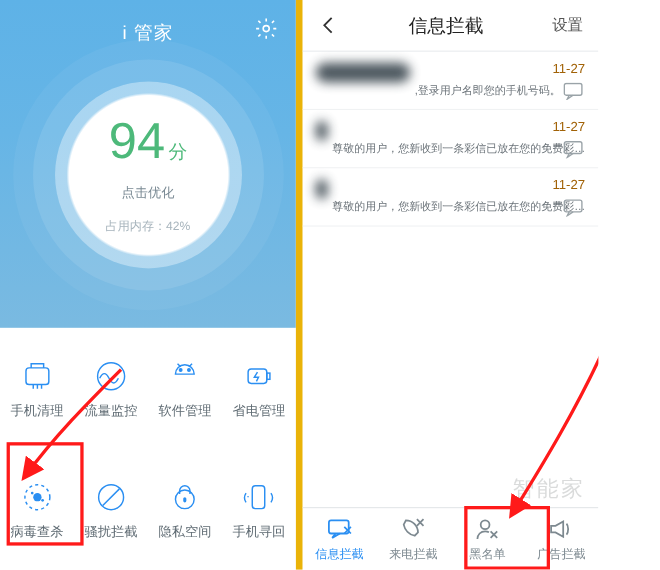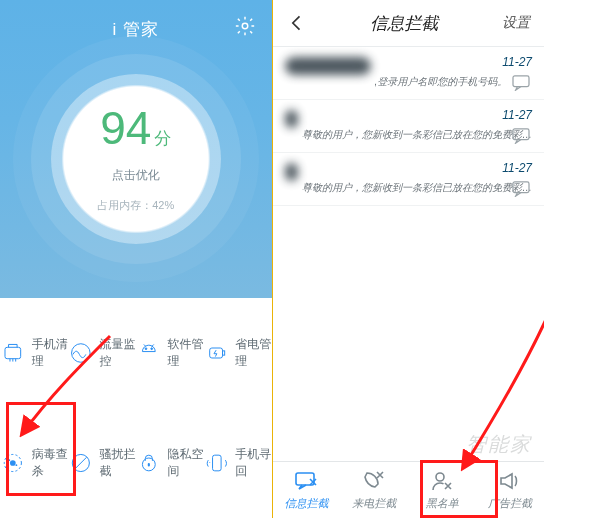--- a/index.html
+++ b/index.html
@@ -12,40 +12,40 @@
   .left .gear svg{width:100%;height:100%;}
   .left .ring{position:absolute;top:74px;left:50%;transform:translateX(-50%);width:170px;height:170px;border-radius:50%;
               background:radial-gradient(circle,#fff 0 60%,rgba(255,255,255,.45) 62% 74%,rgba(255,255,255,.18) 76% 100%);
               box-shadow:0 0 0 20px rgba(255,255,255,.10),0 0 0 38px rgba(255,255,255,.05);
               display:flex;flex-direction:column;align-items:center;justify-content:center;}
   .left .score{color:#4db97a;font-size:46px;font-weight:300;line-height:1;}
   .left .score .unit{font-size:17px;margin-left:3px;}
   .left .hint{color:#7a8a94;font-size:12px;margin-top:16px;}
   .left .mem{color:#a7b4bc;font-size:11px;margin-top:14px;}
   .left .grid{height:220px;display:grid;grid-template-columns:repeat(4,1fr);grid-template-rows:1fr 1fr;}
-  .left .cell{display:flex;flex-direction:row;align-items:center;justify-content:center;gap:6px;}
+  .left .cell{display:flex;flex-direction:column;align-items:center;justify-content:center;gap:6px;}
   .left .cell .ic{width:34px;height:34px;display:flex;align-items:center;justify-content:center;}
   .left .cell .ic svg{width:100%;height:100%;stroke:#2b8ff2;fill:none;stroke-width:1.4;}
   .left .cell .lb{font-size:12px;color:#5f6b73;}
   .left .hl{position:absolute;border:3px solid #ff1a1a;box-sizing:border-box;z-index:5;pointer-events:none;}
   .left .hl.tile{left:6px;top:402px;width:70px;height:94px;}
   .left .arrow1{position:absolute;left:90px;top:406px;width:0;height:0;z-index:6;}
   .left .arrow1 svg{position:absolute;left:-80px;top:-80px;}
   
-  .right{border-left:1px solid #eab308;font-style:italic;}
+  .right{border-left:6px solid #eab308;}
   .right .topbar{height:46px;display:flex;align-items:center;justify-content:space-between;padding:0 14px;border-bottom:1px solid #e9ecee;}
   .right .back{width:20px;height:20px;}
   .right .tb-title{font-size:17px;color:#222;}
   .right .tb-set{font-size:14px;color:#555;}
   .right .msgs{padding:0 0 0 0;}
   .right .msg{display:flex;align-items:flex-start;padding:8px 12px 10px 12px;border-bottom:1px solid #f0f2f3;position:relative;}
   .right .blob{width:86px;height:18px;background:#3e4a52;filter:blur(5px);border-radius:9px;opacity:.92;margin-top:2px;}
   .right .msg .body{flex:1;margin-left:4px;}
   .right .msg .preview{font-size:10px;color:#6b7379;margin-top:20px;white-space:nowrap;overflow:hidden;text-overflow:ellipsis;}
-  .right .msg .ts{position:absolute;right:12px;top:8px;font-size:12px;color:#0c4a6e;}
+  .right .msg .ts{position:absolute;right:12px;top:8px;font-size:12px;color:#a16207;}
   .right .msg .bubble{position:absolute;right:14px;top:28px;width:18px;height:16px;}
   .right .msg .bubble svg{width:100%;height:100%;stroke:#9aa3a8;fill:none;stroke-width:1.4;}
   .right .tabbar{position:absolute;bottom:0;left:0;right:0;height:56px;border-top:1px solid #e3e6e8;display:flex;}
   .right .tab{flex:1;display:flex;flex-direction:column;align-items:center;justify-content:center;gap:3px;}
   .right .tab .tic{width:24px;height:24px;}
   .right .tab .tic svg{width:100%;height:100%;stroke:#7d8990;fill:none;stroke-width:1.6;}
   .right .tab.active .tic svg{stroke:#2b8ff2;}
   .right .tab .tl{font-size:11px;color:#7d8990;}
   .right .tab.active .tl{color:#2b8ff2;}
   .right .hl.tab{left:450px;top:460px;width:78px;height:58px;}

